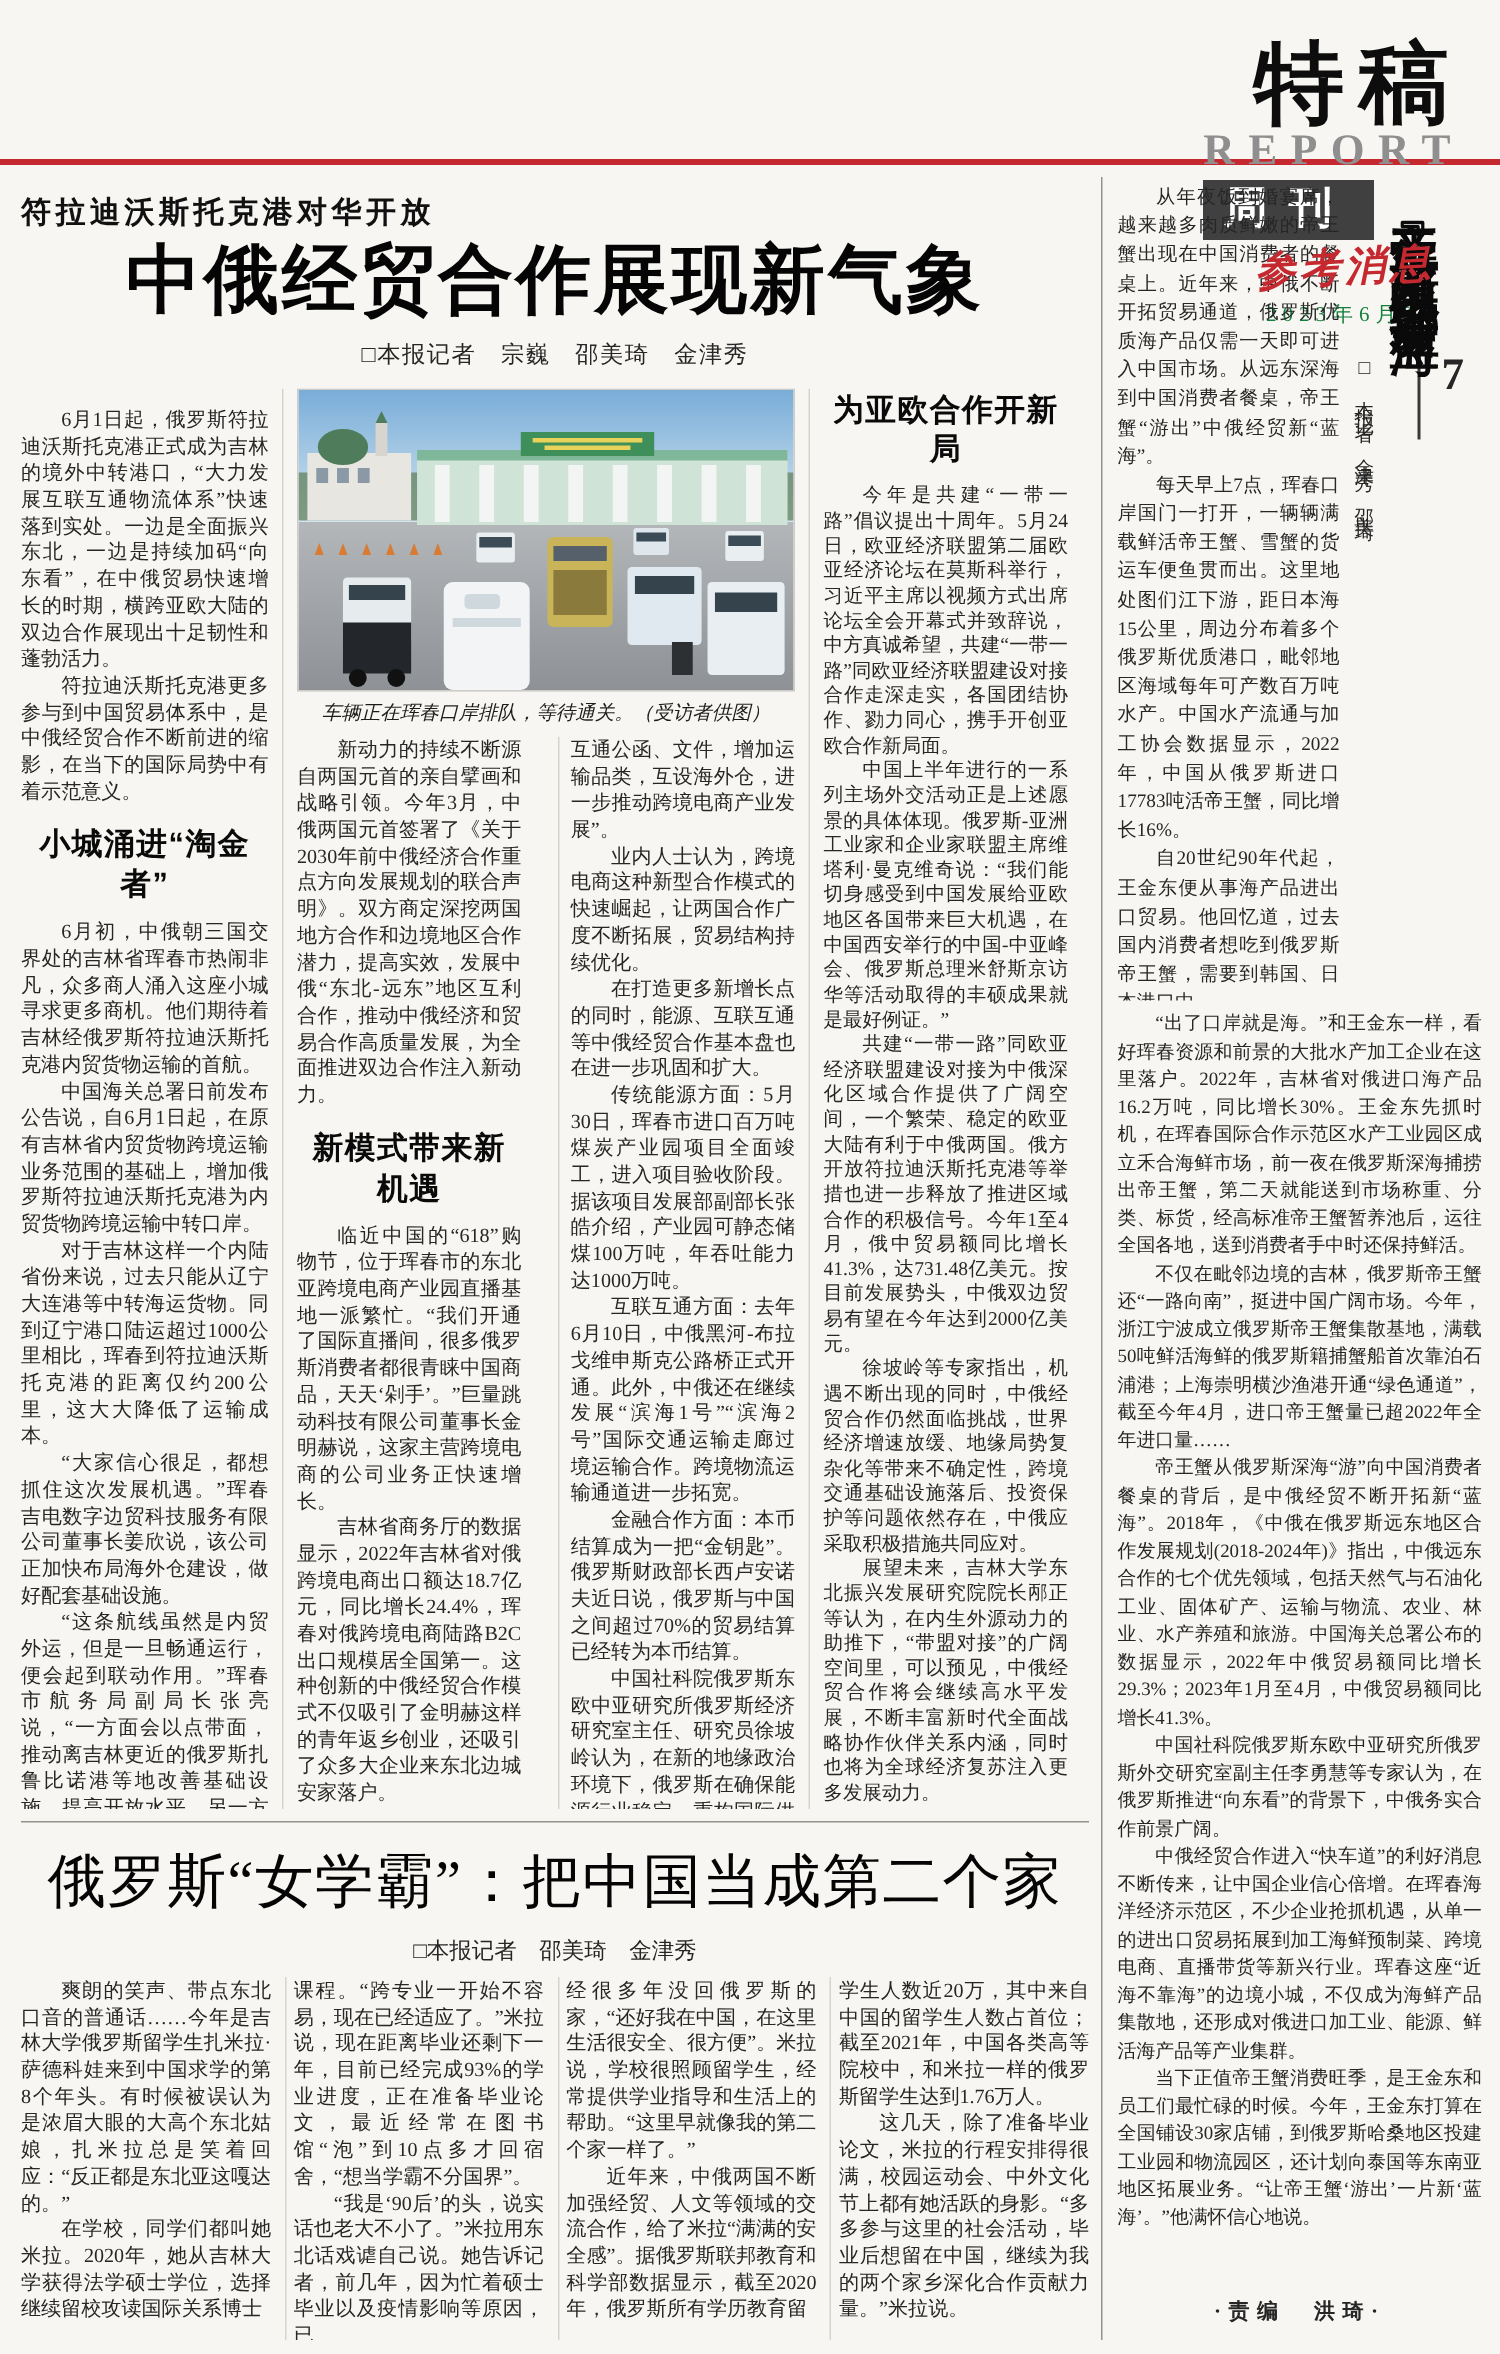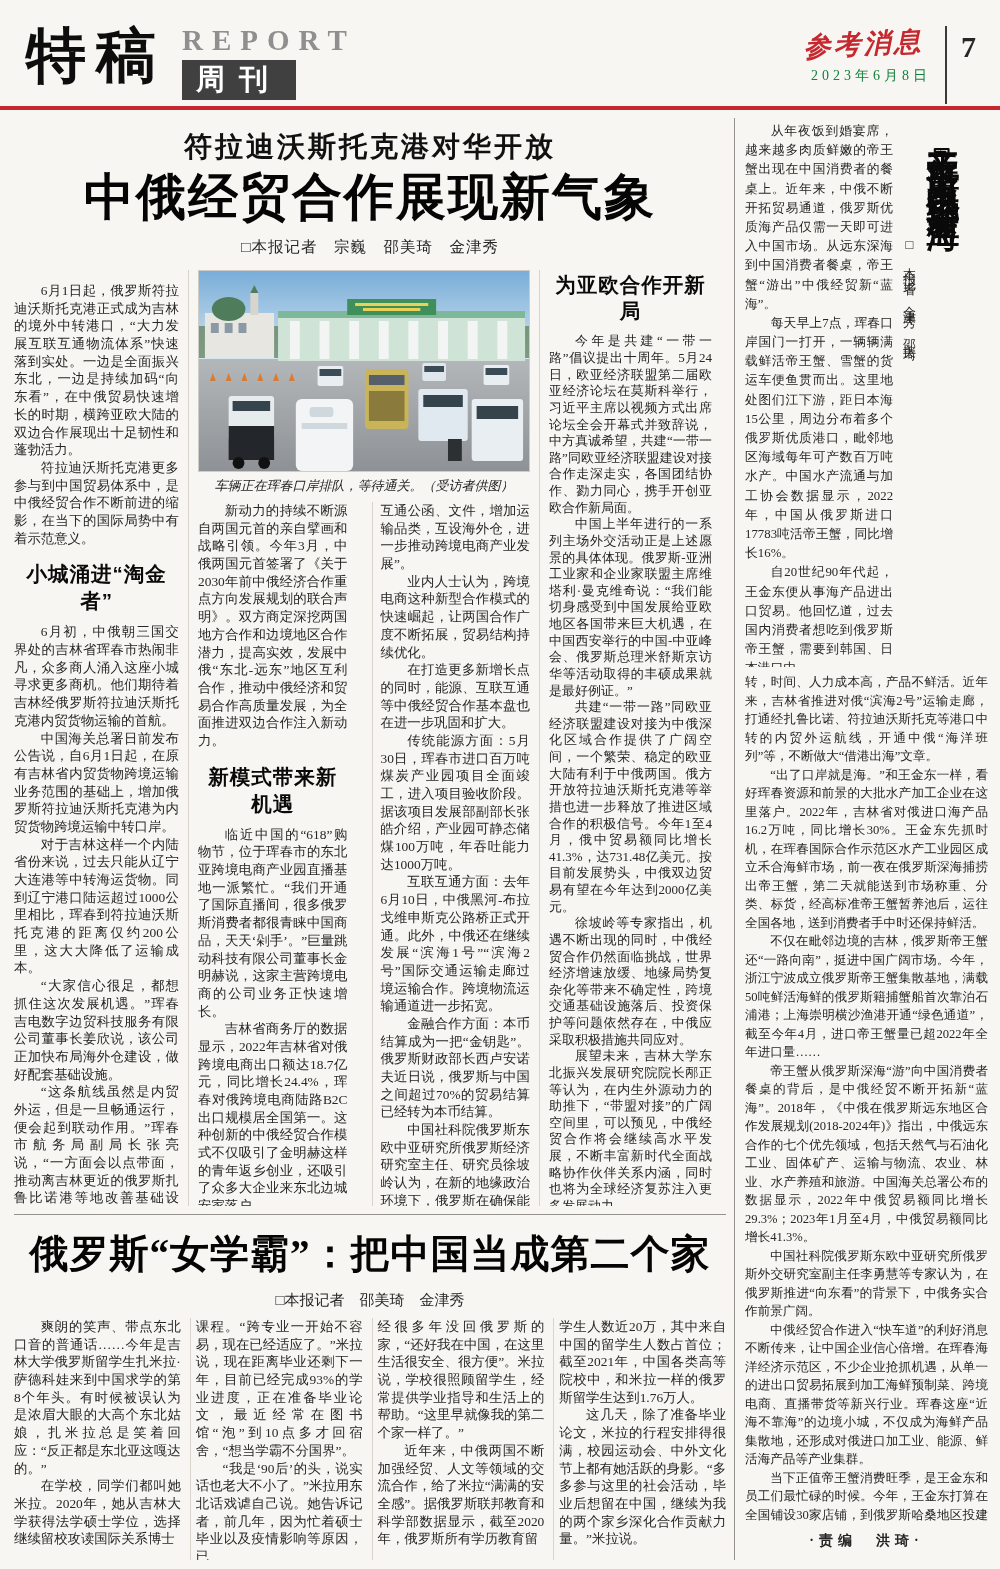--- a/index.html
+++ b/index.html
@@ -4,41 +4,41 @@
 <style>
   * { box-sizing: border-box; }
   html,body { margin:0; padding:0; }
   body {
     width:1000px; height:1569px; overflow:hidden;
     background:#f7f6f2; color:#262626;
     font-family:"Liberation Serif","DejaVu Serif",serif;
   }
 
   
-  .header { display:flex; padding:26px 24px 0 26px; height:104px; }
+  .header { display:flex; align-items:flex-end; padding:26px 24px 0 26px; height:104px;flex-direction:column; }
   .section-title { font-family:"Liberation Sans","DejaVu Sans",sans-serif; font-weight:900;
     font-size:60px; letter-spacing:10px; line-height:1; color:#0d0d0d; }
   .report-block { margin-left:16px; display:flex; flex-direction:column; }
   .report-en { font-weight:700; font-size:29px; letter-spacing:9px; color:#8f8f8f; line-height:1; margin-bottom:5px; }
   .weekly-box { background:#404040; color:#fff; font-family:"Liberation Sans","DejaVu Sans",sans-serif;
     font-weight:900; font-size:29px; padding:5px 14px 6px; letter-spacing:14px; line-height:1; align-self:flex-start; }
   .masthead-right { margin-left:auto; text-align:center; padding-right:12px; padding-bottom:10px; }
   .paper-logo { color:#c5292f; font-size:27px; font-weight:700; font-style:italic;
     transform:rotate(-3deg); letter-spacing:3px; }
   .paper-date { font-size:14px; letter-spacing:4px; margin-top:5px; color:#15803d;margin-left:15px; }
   .pageno-block { border-left:2px solid #3a3a3a; padding:4px 0 26px 14px; margin-left:2px; }
   .page-no { font-size:30px; font-weight:700; }
   .red-rule { height:4px; background:#c5292f; margin-top:2px; }
 
   
   .content { display:flex; padding:8px 12px 0 14px; height:1450px; }
   .main-wrap { width:718px; display:flex; flex-direction:column; }
 
-  .kicker { text-align:center; font-family:"Liberation Sans","DejaVu Sans",sans-serif;
-    font-weight:800; font-size:28px; letter-spacing:3px; margin-top:10px; color:#111; }
+  .kicker { text-align:left; font-family:"Liberation Sans","DejaVu Sans",sans-serif;
+    font-weight:800; font-size:20px; letter-spacing:3px; margin-top:10px; color:#111; }
   .headline { text-align:center; font-family:"Liberation Sans","DejaVu Sans",sans-serif;
     font-weight:900; font-size:50px; letter-spacing:2px; line-height:1.08; margin-top:4px; color:#050505; }
   .byline { text-align:center; font-size:15.5px; letter-spacing:1px; margin:13px 0 8px; }
 
   .article-body { display:flex; height:990px; overflow:hidden; margin-top:4px; }
   .col { font-size:13.4px; line-height:1.32; text-align:justify; overflow:hidden; }
   .col1 { width:174px; padding-right:9px;margin-top:12px; }
   .mid  { width:352px; border-left:1px solid #d8d4cc; border-right:1px solid #d8d4cc; padding:0 9px; }
   .col4 { width:172px; padding-left:9px; font-size:13px; line-height:1.28; }
   .mid-cols { display:flex; margin-top:7px; height:742px; overflow:hidden; }
@@ -64,21 +64,21 @@
   .sb-narrow { width:148px; font-size:12.8px; line-height:1.5; text-align:justify; overflow:hidden; }
   .sb-byline-vert { writing-mode:vertical-rl; font-size:13px; letter-spacing:5px;
     margin:115px 4px 0 7px; height:400px; }
   .sb-head-vert { writing-mode:vertical-rl; font-family:"Liberation Sans","DejaVu Sans",sans-serif;
     font-weight:900; font-size:33px; line-height:1.12; letter-spacing:5px; color:#0a0a0a; margin-left:2px; }
   .sb-wide { flex:1; overflow:hidden; font-size:12.6px; line-height:1.47; text-align:justify; margin-top:6px; }
   .sb-editor { text-align:center; font-weight:700; font-size:14px; letter-spacing:5px; padding:8px 0 10px; }
 
   
   .bottom-article { border-top:1px solid #95928b; margin-top:8px; padding-top:12px; }
-  .bottom-headline { text-align:center; font-weight:700; font-size:39px; letter-spacing:1px; color:#050505; }
+  .bottom-headline { text-align:center; font-weight:400; font-size:39px; letter-spacing:1px; color:#050505; }
   .bottom-byline { text-align:center; font-size:15px; margin:10px 0 8px; }
   .bottom-cols { display:flex; height:242px; overflow:hidden; font-size:13.4px; line-height:1.32; text-align:justify; }
   .b-col { flex:1; overflow:hidden; }
   .b-col + .b-col { border-left:1px solid #d8d4cc; margin-left:9px; padding-left:5px; }
 </style>
 </head>
 <body>
 
 <div class="header">
   <div class="section-title">特稿</div>
@@ -258,21 +258,20 @@
     <div class="sb-top">
       <div class="sb-narrow">
         <p>从年夜饭到婚宴席，越来越多肉质鲜嫩的帝王蟹出现在中国消费者的餐桌上。近年来，中俄不断开拓贸易通道，俄罗斯优质海产品仅需一天即可进入中国市场。从远东深海到中国消费者餐桌，帝王蟹“游出”中俄经贸新“蓝海”。</p>
         <p>每天早上7点，珲春口岸国门一打开，一辆辆满载鲜活帝王蟹、雪蟹的货运车便鱼贯而出。这里地处图们江下游，距日本海15公里，周边分布着多个俄罗斯优质港口，毗邻地区海域每年可产数百万吨水产。中国水产流通与加工协会数据显示，2022年，中国从俄罗斯进口17783吨活帝王蟹，同比增长16%。</p>
         <p>自20世纪90年代起，王金东便从事海产品进出口贸易。他回忆道，过去国内消费者想吃到俄罗斯帝王蟹，需要到韩国、日本港口中</p>
       </div>
       <div class="sb-byline-vert">□本报记者　金津秀　邵美琦</div>
       <div class="sb-head-vert">帝王蟹『游出』中俄经贸新『蓝海』</div>
     </div>
     <div class="sb-wide">
-      <p class="cont">转，时间、人力成本高，产品不鲜活。近年来，吉林省推进对俄“滨海2号”运输走廊，打通经扎鲁比诺、符拉迪沃斯托克等港口中转的内贸外运航线，开通中俄“海洋班列”等，不断做大“借港出海”文章。</p>
       <p>“出了口岸就是海。”和王金东一样，看好珲春资源和前景的大批水产加工企业在这里落户。2022年，吉林省对俄进口海产品16.2万吨，同比增长30%。王金东先抓时机，在珲春国际合作示范区水产工业园区成立禾合海鲜市场，前一夜在俄罗斯深海捕捞出帝王蟹，第二天就能送到市场称重、分类、标货，经高标准帝王蟹暂养池后，运往全国各地，送到消费者手中时还保持鲜活。</p>
       <p>不仅在毗邻边境的吉林，俄罗斯帝王蟹还“一路向南”，挺进中国广阔市场。今年，浙江宁波成立俄罗斯帝王蟹集散基地，满载50吨鲜活海鲜的俄罗斯籍捕蟹船首次靠泊石浦港；上海崇明横沙渔港开通“绿色通道”，截至今年4月，进口帝王蟹量已超2022年全年进口量……</p>
       <p>帝王蟹从俄罗斯深海“游”向中国消费者餐桌的背后，是中俄经贸不断开拓新“蓝海”。2018年，《中俄在俄罗斯远东地区合作发展规划(2018-2024年)》指出，中俄远东合作的七个优先领域，包括天然气与石油化工业、固体矿产、运输与物流、农业、林业、水产养殖和旅游。中国海关总署公布的数据显示，2022年中俄贸易额同比增长29.3%；2023年1月至4月，中俄贸易额同比增长41.3%。</p>
       <p>中国社科院俄罗斯东欧中亚研究所俄罗斯外交研究室副主任李勇慧等专家认为，在俄罗斯推进“向东看”的背景下，中俄务实合作前景广阔。</p>
       <p>中俄经贸合作进入“快车道”的利好消息不断传来，让中国企业信心倍增。在珲春海洋经济示范区，不少企业抢抓机遇，从单一的进出口贸易拓展到加工海鲜预制菜、跨境电商、直播带货等新兴行业。珲春这座“近海不靠海”的边境小城，不仅成为海鲜产品集散地，还形成对俄进口加工业、能源、鲜活海产品等产业集群。</p>
       <p>当下正值帝王蟹消费旺季，是王金东和员工们最忙碌的时候。今年，王金东打算在全国铺设30家店铺，到俄罗斯哈桑地区投建工业园和物流园区，还计划向泰国等东南亚地区拓展业务。“让帝王蟹‘游出’一片新‘蓝海’。”他满怀信心地说。</p>
     </div>
     <div class="sb-editor">·责编　洪琦·</div>
   </div>
 </div>

